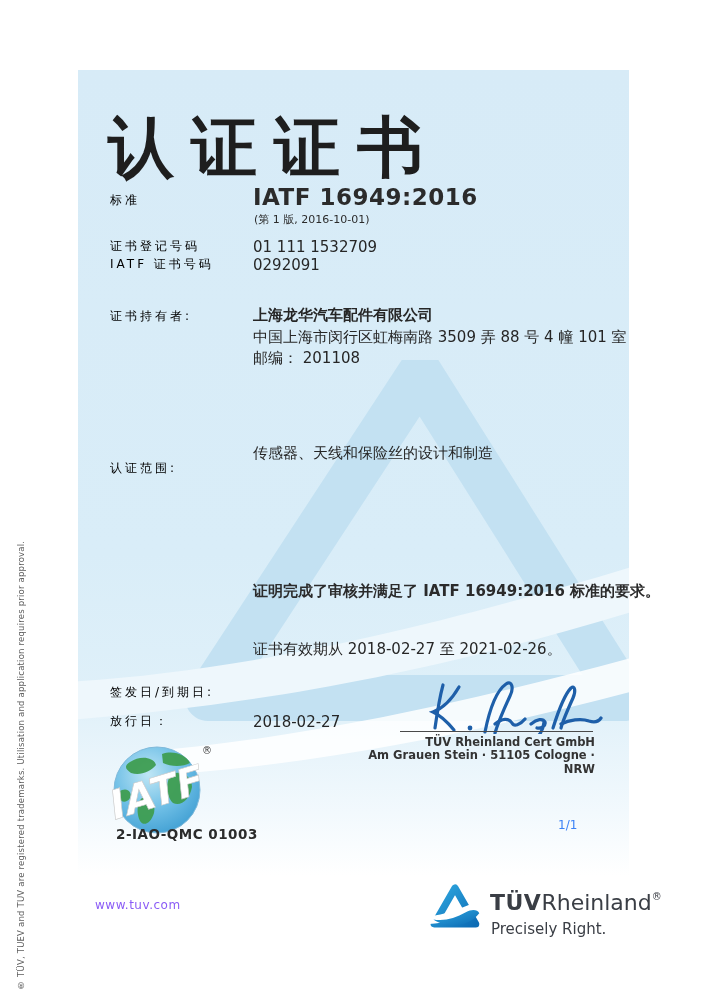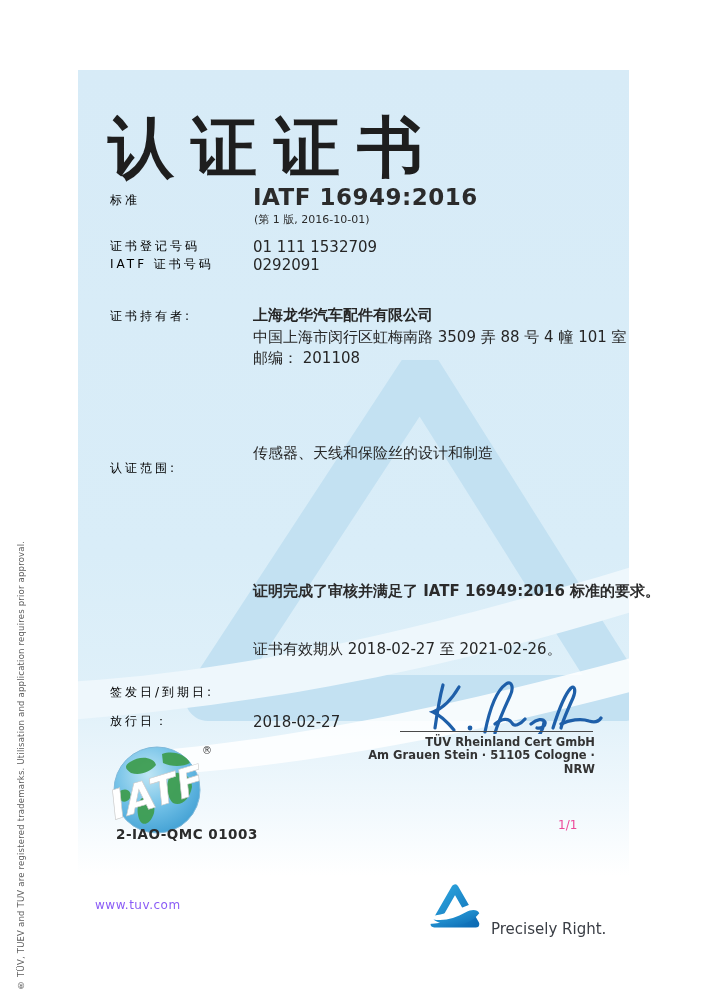--- a/index.html
+++ b/index.html
@@ -44,21 +44,21 @@
   .release-label { left:110px; top:713px; }
   .release-value { left:253px; top:713px; }
 
   .signature-svg { left:413px; top:678px; width:190px; height:56px; }
   .signature-line { left:400px; top:731px; width:193px; height:0; border-top:1.6px solid #4a4a4a; }
   .signatory-org { left:355px; top:735px; width:240px; text-align:right; font-size:11.5px; font-weight:600; color:#333; }
   .signatory-loc { left:340px; top:748px; width:255px; text-align:right; font-size:11.5px; font-weight:600; color:#333; }
 
   .iatf-logo { left:100px; top:742px; width:122px; height:94px; }
   .iatf-code { left:116px; top:826px; font-size:13.5px; font-weight:600; letter-spacing:.5px; color:#2b2b2b; }
-  .page-number { left:558px; top:818px; font-size:12px; color:#ec4899; }
+  .page-number { left:558px; top:818px; font-size:12px; color:#3b82f6; }
 
   .website { left:85px; top:898px; font-size:12px; color:#8b5cf6; letter-spacing:.5px;margin-left:10px; }
 
   .brand-logo { left:428px; top:881px; width:54px; height:50px; }
   .brand-text { left:490px; top:890px; font-size:22px; color:#3a3e45; white-space:nowrap; }
   .brand-text .b-tuv { font-weight:bold; letter-spacing:.5px; }
   .brand-text .b-reg { font-size:10px; vertical-align:10px; }
   .brand-tagline { left:491px; top:920px; font-size:15px; color:#3a3e45; }
 
   .edge-note {
@@ -152,17 +152,18 @@
     <defs>
       <linearGradient id="tuvblue" x1="0" y1="0" x2="1" y2="1">
         <stop offset="0%" stop-color="#2fa8e0"></stop>
         <stop offset="100%" stop-color="#0d6cb5"></stop>
       </linearGradient>
     </defs>
     <path d="M30 7 L7 47 L53 47 Z" fill="none" stroke="url(#tuvblue)" stroke-width="8" stroke-linejoin="round"></path>
     <path d="M1 38 C18 37 34 31 59 20 L59 30 C36 41 19 46 1 47 Z" fill="#ffffff"></path>
     <path d="M6 42 C18 44 30 41 42 34 C49 30 55 31 57 35 C50 44 40 48 28 48 C19 48 11 46 6 42 Z" fill="url(#tuvblue)"></path>
   </svg>
+  <div class="abs brand-text"><span class="b-tuv">TÜV</span><span class="b-rheinland">Rheinland</span><span class="b-reg">®</span></div>
   <div class="abs brand-tagline">Precisely Right.</div>
 
   <div class="abs edge-note">® TÜV, TUEV and TUV are registered trademarks. Utilisation and application requires prior approval.</div>
 
 </div>
 
 </body></html>

